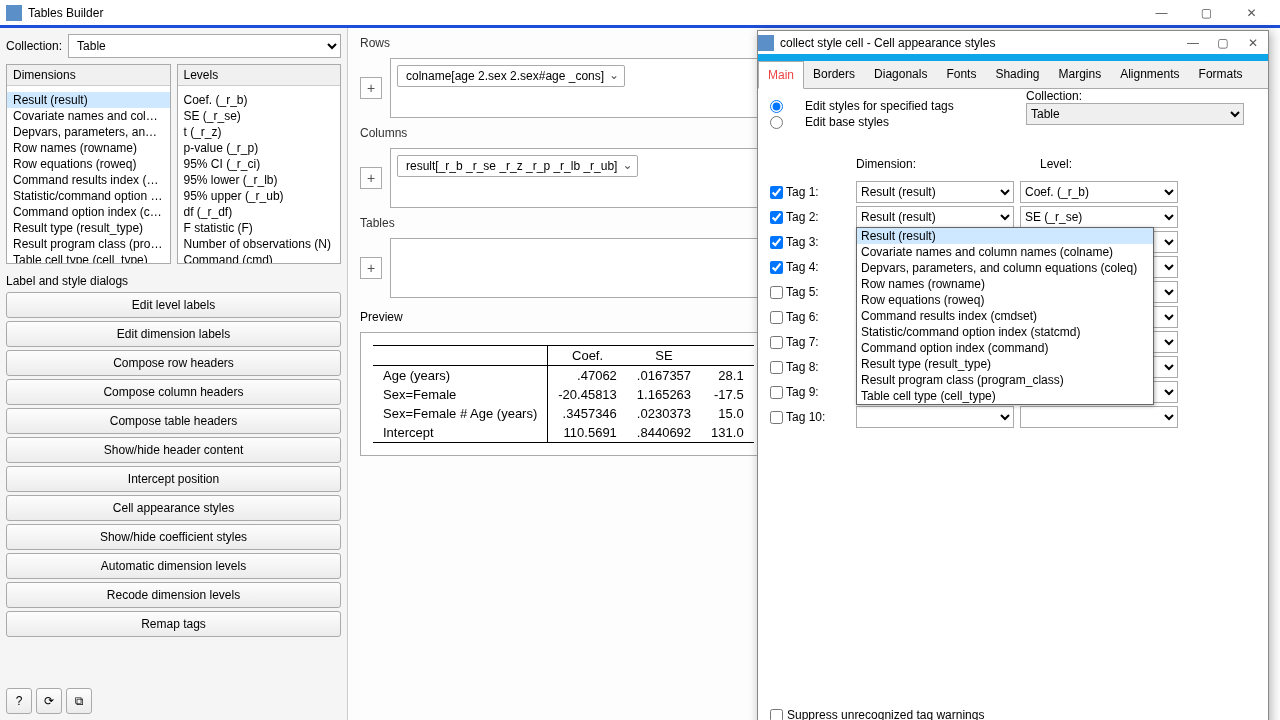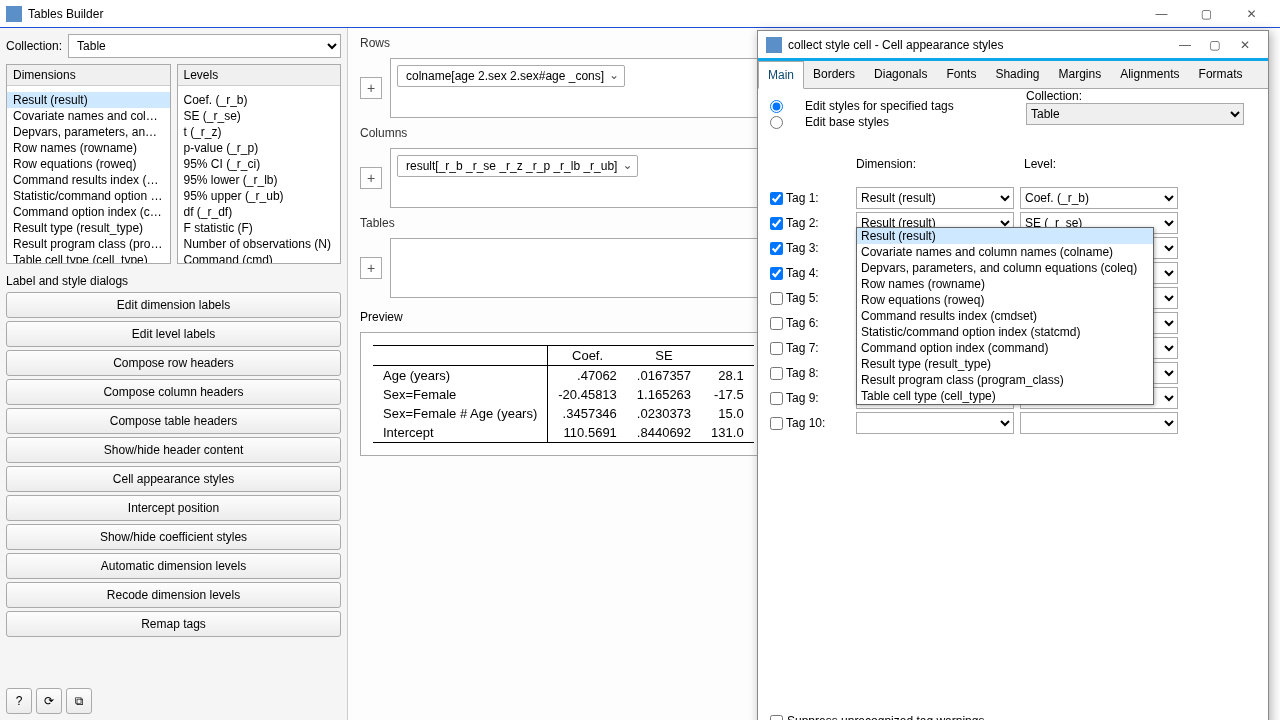--- a/index.html
+++ b/index.html
@@ -1,19 +1,19 @@
 <!DOCTYPE html>
 <html><head>
 <meta charset="utf-8">
 <style>
 * { box-sizing: border-box; margin: 0; padding: 0; font-family: "Segoe UI", Tahoma, sans-serif; font-size: 12px; }
 body { background: #f0f0f0; width: 1280px; height: 720px; overflow: hidden; position: relative; }
 
 
-.titlebar { height: 28px; background: #fff; display: flex; align-items: center; padding: 0 6px; border-bottom: 1px solid #1d4ed8; }
+.titlebar { height: 28px; background: #fff; display: flex; align-items: center; padding: 0 6px; border-bottom: 3px solid #1d4ed8; }
 .titlebar .app-icon { width: 16px; height: 16px; background: #5b8fc7; margin-right: 6px; display: inline-block; }
 .titlebar .title { flex: 1; }
 .titlebar .win-btns { display: flex; gap: 0; }
 .titlebar .win-btn { width: 45px; height: 28px; display: flex; align-items: center; justify-content: center; color: #555; }
 
 
 .main { display: flex; height: calc(720px - 28px); }
 
 
 .left-panel { width: 348px; background: #f5f5f5; padding: 6px; border-right: 1px solid #ccc; display: flex; flex-direction: column; }
@@ -47,35 +47,35 @@
 .preview-area { border: 1px solid #aaa; background: #fff; padding: 12px; }
 table.preview { border-collapse: collapse; }
 table.preview th, table.preview td { padding: 2px 10px; font-size: 13px; }
 table.preview thead th { border-bottom: 1px solid #000; border-top: 1px solid #000; font-weight: normal; text-align: center; }
 table.preview td.num { text-align: right; }
 table.preview tbody tr:last-child td { border-bottom: 1px solid #000; }
 table.preview td:first-child, table.preview th:first-child { text-align: left; border-right: 1px solid #000; }
 
 
 .dialog { position: absolute; left: 757px; top: 30px; width: 512px; background: #f5f5f5; border: 1px solid #888; box-shadow: 2px 2px 10px rgba(0,0,0,0.3); }
-.dlg-title { height: 30px; background: #fff; display: flex; align-items: center; padding: 0 8px; border-bottom: 3px solid #0ea5e9; }
+.dlg-title { height: 30px; background: #fff; display: flex; align-items: center; padding: 0 0; border-bottom: 7px solid #0ea5e9; }
 .dlg-title .dlg-icon { width: 16px; height: 16px; background: #5b8fc7; margin-right: 6px; }
 .dlg-title .dlg-name { flex: 1; }
 .dlg-title .dlg-win-btn { width: 30px; text-align: center; color: #555; }
 
 .tabs { display: flex; border-bottom: 1px solid #aaa; background: #f0f0f0; }
 .tab { padding: 6px 9px; cursor: default; border-right: 1px solid transparent; }
-.tab.active { background: #fff; border: 1px solid #aaa; border-bottom: 1px solid #fff; margin-bottom: -1px; color: #0c4a6e; }
+.tab.active { background: #fff; border: 1px solid #aaa; border-bottom: 1px solid #fff; margin-bottom: -1px; color: #ef4444; }
 
 .dlg-body { padding: 10px 12px; background: #fff; }
 .radio-row { display: flex; align-items: center; gap: 20px; margin-bottom: 2px; }
 .radio-row input { margin-right: 2px; }
 
 .tag-grid { margin-top: 8px; }
-.tag-headers { display: flex; margin-left: 86px; gap: 10px; margin-bottom: 16px; }
+.tag-headers { display: flex; margin-left: 86px; gap: 26px; margin-bottom: 10px; }
 .tag-headers div:first-child { width: 158px; }
 .tag-row { display: flex; align-items: center; gap: 6px; margin-bottom: 3px; }
 .tag-row .chk { width: 80px; display: flex; align-items: center; gap: 3px; }
 .tag-row select { height: 22px; border: 1px solid #aaa; background: #fff; }
 .tag-row .dim-sel { width: 158px; }
 .tag-row .lev-sel { width: 158px; }
 
 .dropdown-open { position: absolute; left: 100px; top: 178px; width: 298px; background: #fff; border: 1px solid #666; z-index: 10; box-shadow: 1px 1px 4px rgba(0,0,0,0.3); }
 .dropdown-open div { padding: 1px 4px; cursor: default; }
 .dropdown-open div.hover { background: #cde8ff; }
@@ -139,28 +139,28 @@
             <div>F statistic (F)</div>
             <div>Number of observations (N)</div>
             <div>Command (cmd)</div>
             <div>Command line as typed (cm…</div>
           </div>
       </div>
     </div>
 
     <div class="section-label">Label and style dialogs</div>
     <div class="dlg-buttons" id="dlg-buttons">
+        <button class="dlg-btn">Edit level labels</button>
         <button class="dlg-btn">Edit dimension labels</button>
-        <button class="dlg-btn">Edit level labels</button>
         <button class="dlg-btn">Compose row headers</button>
         <button class="dlg-btn">Compose column headers</button>
         <button class="dlg-btn">Compose table headers</button>
         <button class="dlg-btn">Show/hide header content</button>
+        <button class="dlg-btn">Intercept position</button>
         <button class="dlg-btn">Cell appearance styles</button>
-        <button class="dlg-btn">Intercept position</button>
         <button class="dlg-btn">Show/hide coefficient styles</button>
         <button class="dlg-btn">Automatic dimension levels</button>
         <button class="dlg-btn">Recode dimension levels</button>
         <button class="dlg-btn">Remap tags</button>
       </div>
 
     <div class="bottom-icons">
       <div class="icon-btn">?</div>
       <div class="icon-btn">⟳</div>
       <div class="icon-btn">⧉</div>

